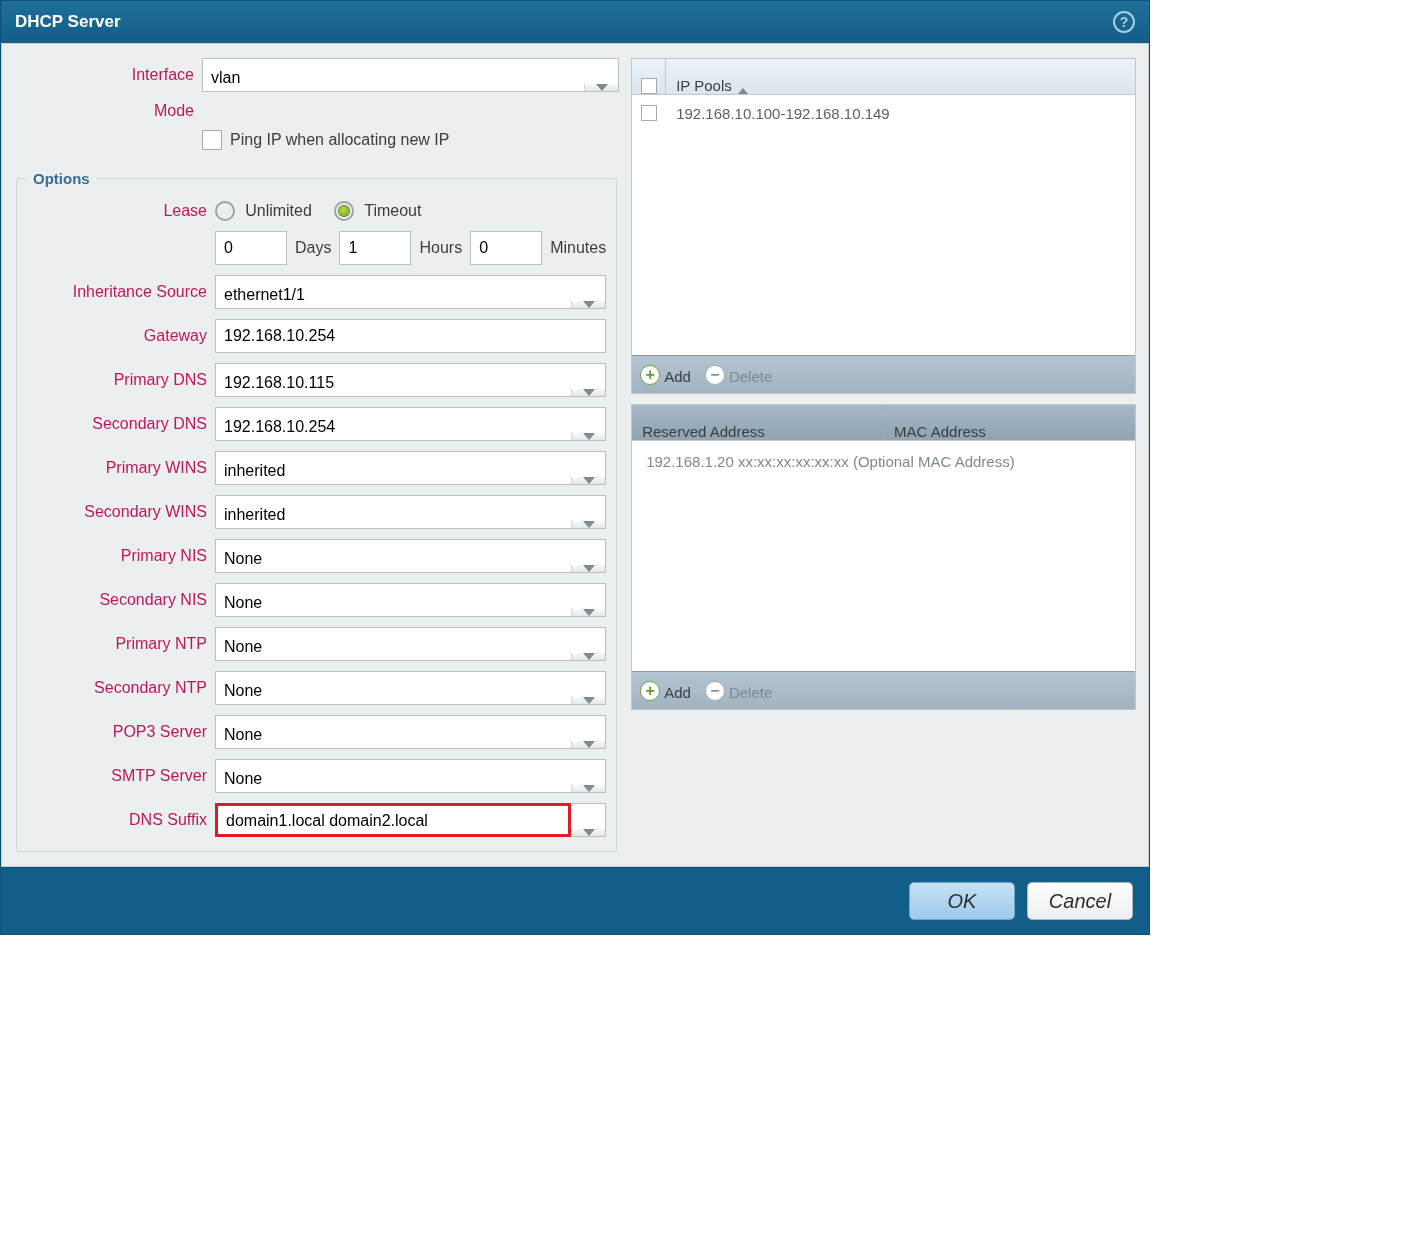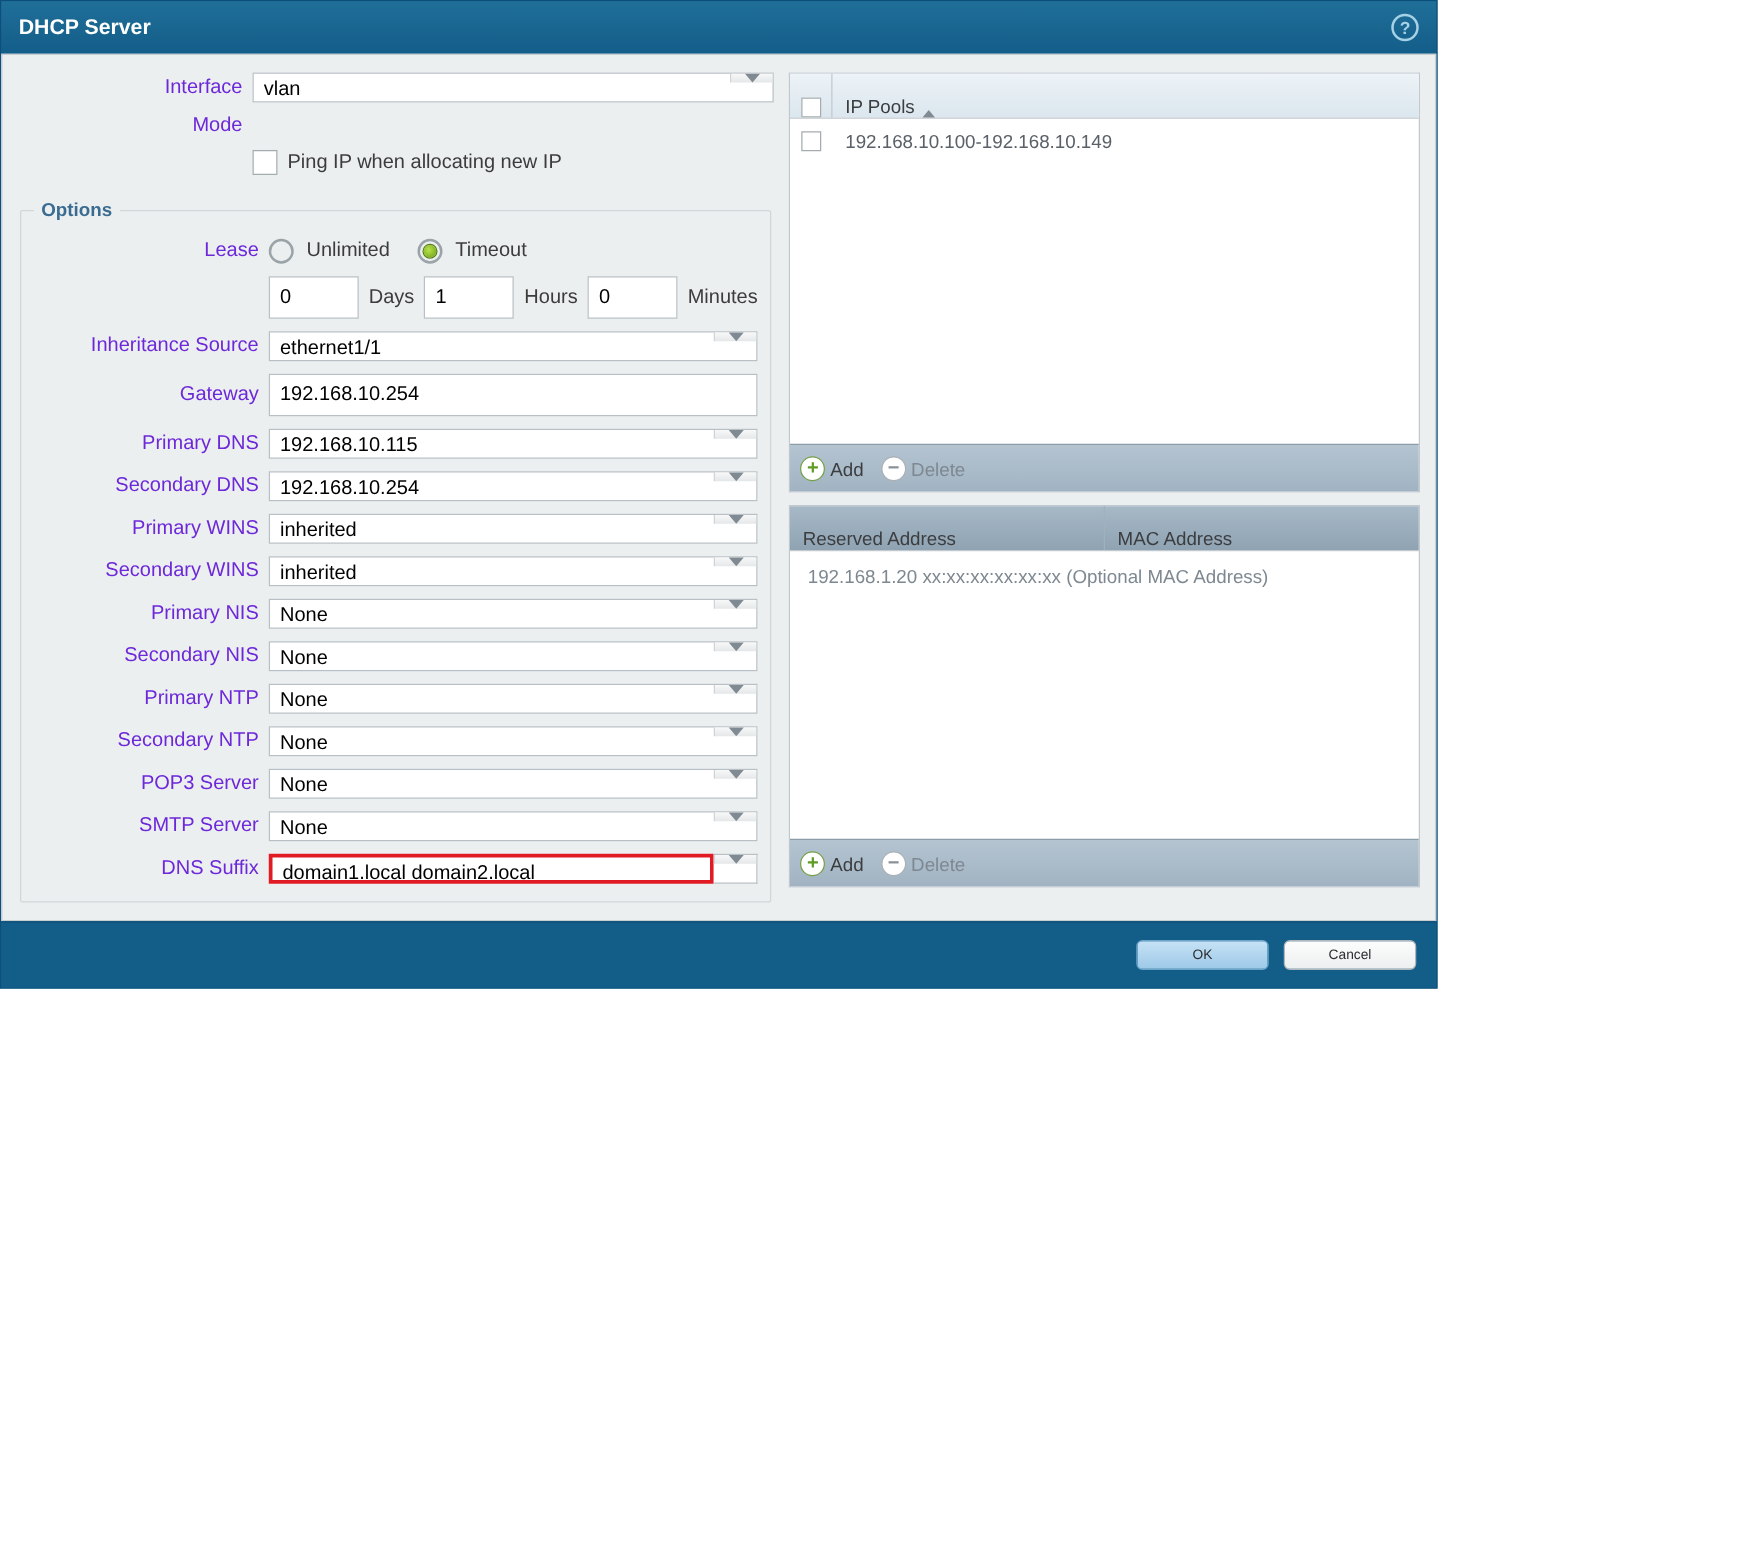--- a/index.html
+++ b/index.html
@@ -30,26 +30,26 @@
   .content {
     background: #eceff0;
     padding: 14px 12px;
     border: 1px solid #c9ced1;
   }
   .main-cols { display: flex; gap: 12px; }
   .left-col { flex: 0 0 560px; }
   .right-col { flex: 1; display: flex; flex-direction: column; gap: 2px; }
 
   .form-row { display: flex; align-items: center; margin-bottom: 10px; }
-  .form-label { width: 188px; text-align: right; padding-right: 8px; color: #6d28d9; font-size: 16px; }
+  .form-label { width: 188px; text-align: right; padding-right: 8px; color: #be185d; font-size: 16px; }
   .form-field { flex: 1; }
 
   .combo {
-    position: relative; display: flex; align-items: flex-start;
-    border: 1px solid #b9c0c5; background: #fff; height: 24px;
+    position: relative; display: flex; align-items: flex-end;
+    border: 1px solid #b9c0c5; background: #fff; height: 34px;
   }
   .combo input {
     border: none; flex: 1; padding: 4px 8px; font-size: 16px; outline: none; background: transparent;
   }
   .combo .arrow {
     width: 34px; background: linear-gradient(#f8f8f8, #e4e7e9); border-left: 1px solid #cfd4d7;
     display: flex; align-items: center; justify-content: center; cursor: pointer;
   }
   .tri-down {
     width: 0; height: 0; border-left: 6px solid transparent; border-right: 6px solid transparent;
@@ -137,23 +137,23 @@
 
   .tp2 .tp-header { background: linear-gradient(#a7b8c6, #8fa3b3); color: #323537; }
   .tp2 .th-cell { border-right: 1px solid #9fb0be; }
   .placeholder-row { color: #7e8891; padding: 12px 14px; font-size: 15px; }
 
   .button-bar {
     background: #135d89; padding: 14px 16px;
     display: flex; justify-content: flex-end; gap: 12px; border-top: 1px solid #0c4f78;
   }
   .btn {
-    min-width: 106px; height: 24px; border-radius: 5px; border: 1px solid #b0b6ba;
+    min-width: 106px; height: 38px; border-radius: 5px; border: 1px solid #b0b6ba;
     background: linear-gradient(#fdfdfd, #eceff0);
-    font-size: 11px; color: #2c2f31; cursor: pointer;
+    font-size: 20px; color: #2c2f31; cursor: pointer; font-style: italic;
   }
   .btn.primary {
     background: linear-gradient(#c6e2f5, #9dc9e8);
     border: 1px solid #6ea6cb;
   }
 </style>
 </head>
 <body>
 
 <div class="window">

